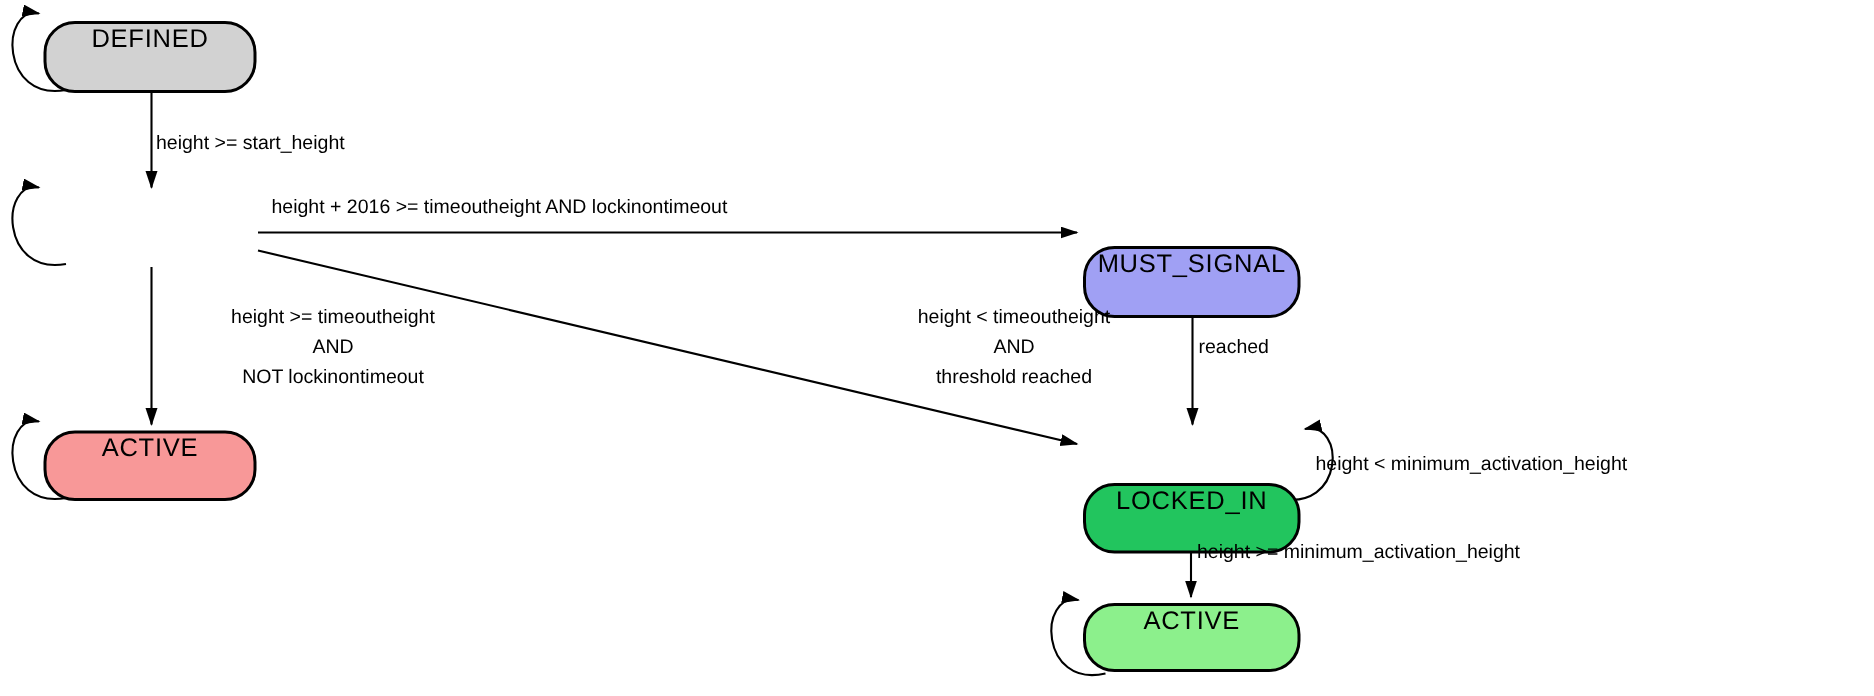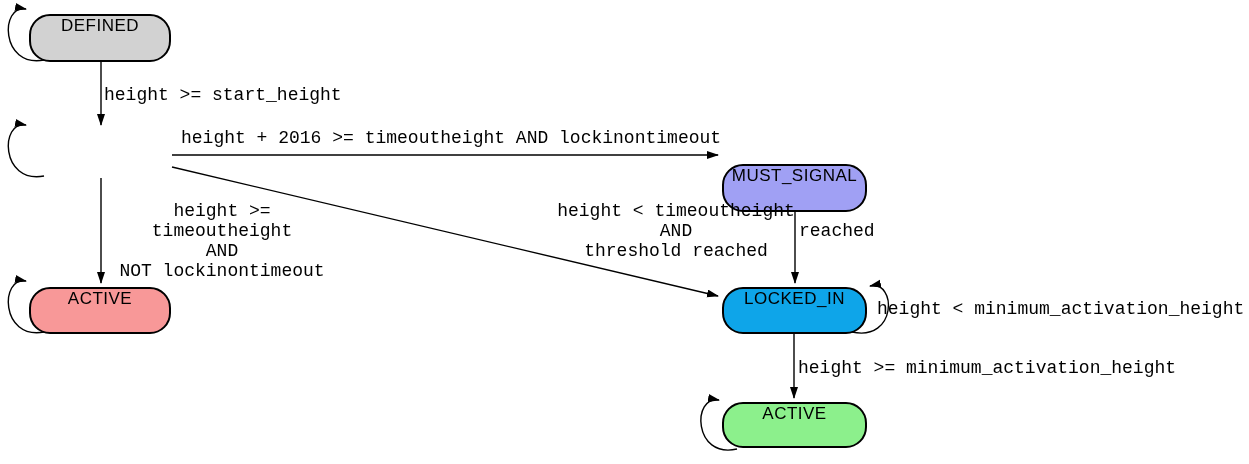--- a/index.html
+++ b/index.html
@@ -36,22 +36,22 @@
   }
   .node-defined     { left: 29px;  top: 14px;  width: 142px; height: 48px; }
   .node-started     { left: 29px;  top: 130px; width: 142px; height: 48px; }
   .node-failed      { left: 29px;  top: 287px; width: 142px; height: 47px; }
   .node-must-signal { left: 722px; top: 130px; width: 145px; height: 48px; margin-top: 34px; }
   .node-locked-in   { left: 722px; top: 287px; width: 145px; height: 47px; }
   .node-active      { left: 722px; top: 402px; width: 145px; height: 46px; }
 
   .edge-label {
     position: absolute;
-    font-family: Liberation Mono, monospace;
-    font-size: 18px;
+    font-family: Liberation Sans, sans-serif;
+    font-size: 13px;
     line-height: 20px;
     color: #000000;
     white-space: nowrap;
   }
   .edge-label.centered {
     text-align: center;
     white-space: normal;
   }
   .lbl-start-cond     { left: 104px; top: 85px; }
   .lbl-mustsig-cond   { left: 181px; top: 128px; }
@@ -91,21 +91,21 @@
 
   <div class="node node-defined" style="background: rgb(210, 210, 210);">
     <span>DEFINED</span>
   </div>
   <div class="node node-failed" style="background: rgb(248, 152, 152);">
     <span>ACTIVE</span>
   </div>
   <div class="node node-must-signal" style="background: rgb(160, 160, 244);">
     <span>MUST_SIGNAL</span>
   </div>
-  <div class="node node-locked-in" style="background: #0ea5e9;">
+  <div class="node node-locked-in" style="background: #22c55e; margin-top: 35px;">
     <span>LOCKED_IN</span>
   </div>
   <div class="node node-active" style="background: rgb(140, 240, 140);">
     <span>ACTIVE</span>
   </div>
 
   <div class="edge-label lbl-start-cond">height &gt;= start_height</div>
 
   <div class="edge-label lbl-mustsig-cond">height + 2016 &gt;= timeoutheight AND lockinontimeout</div>
 

